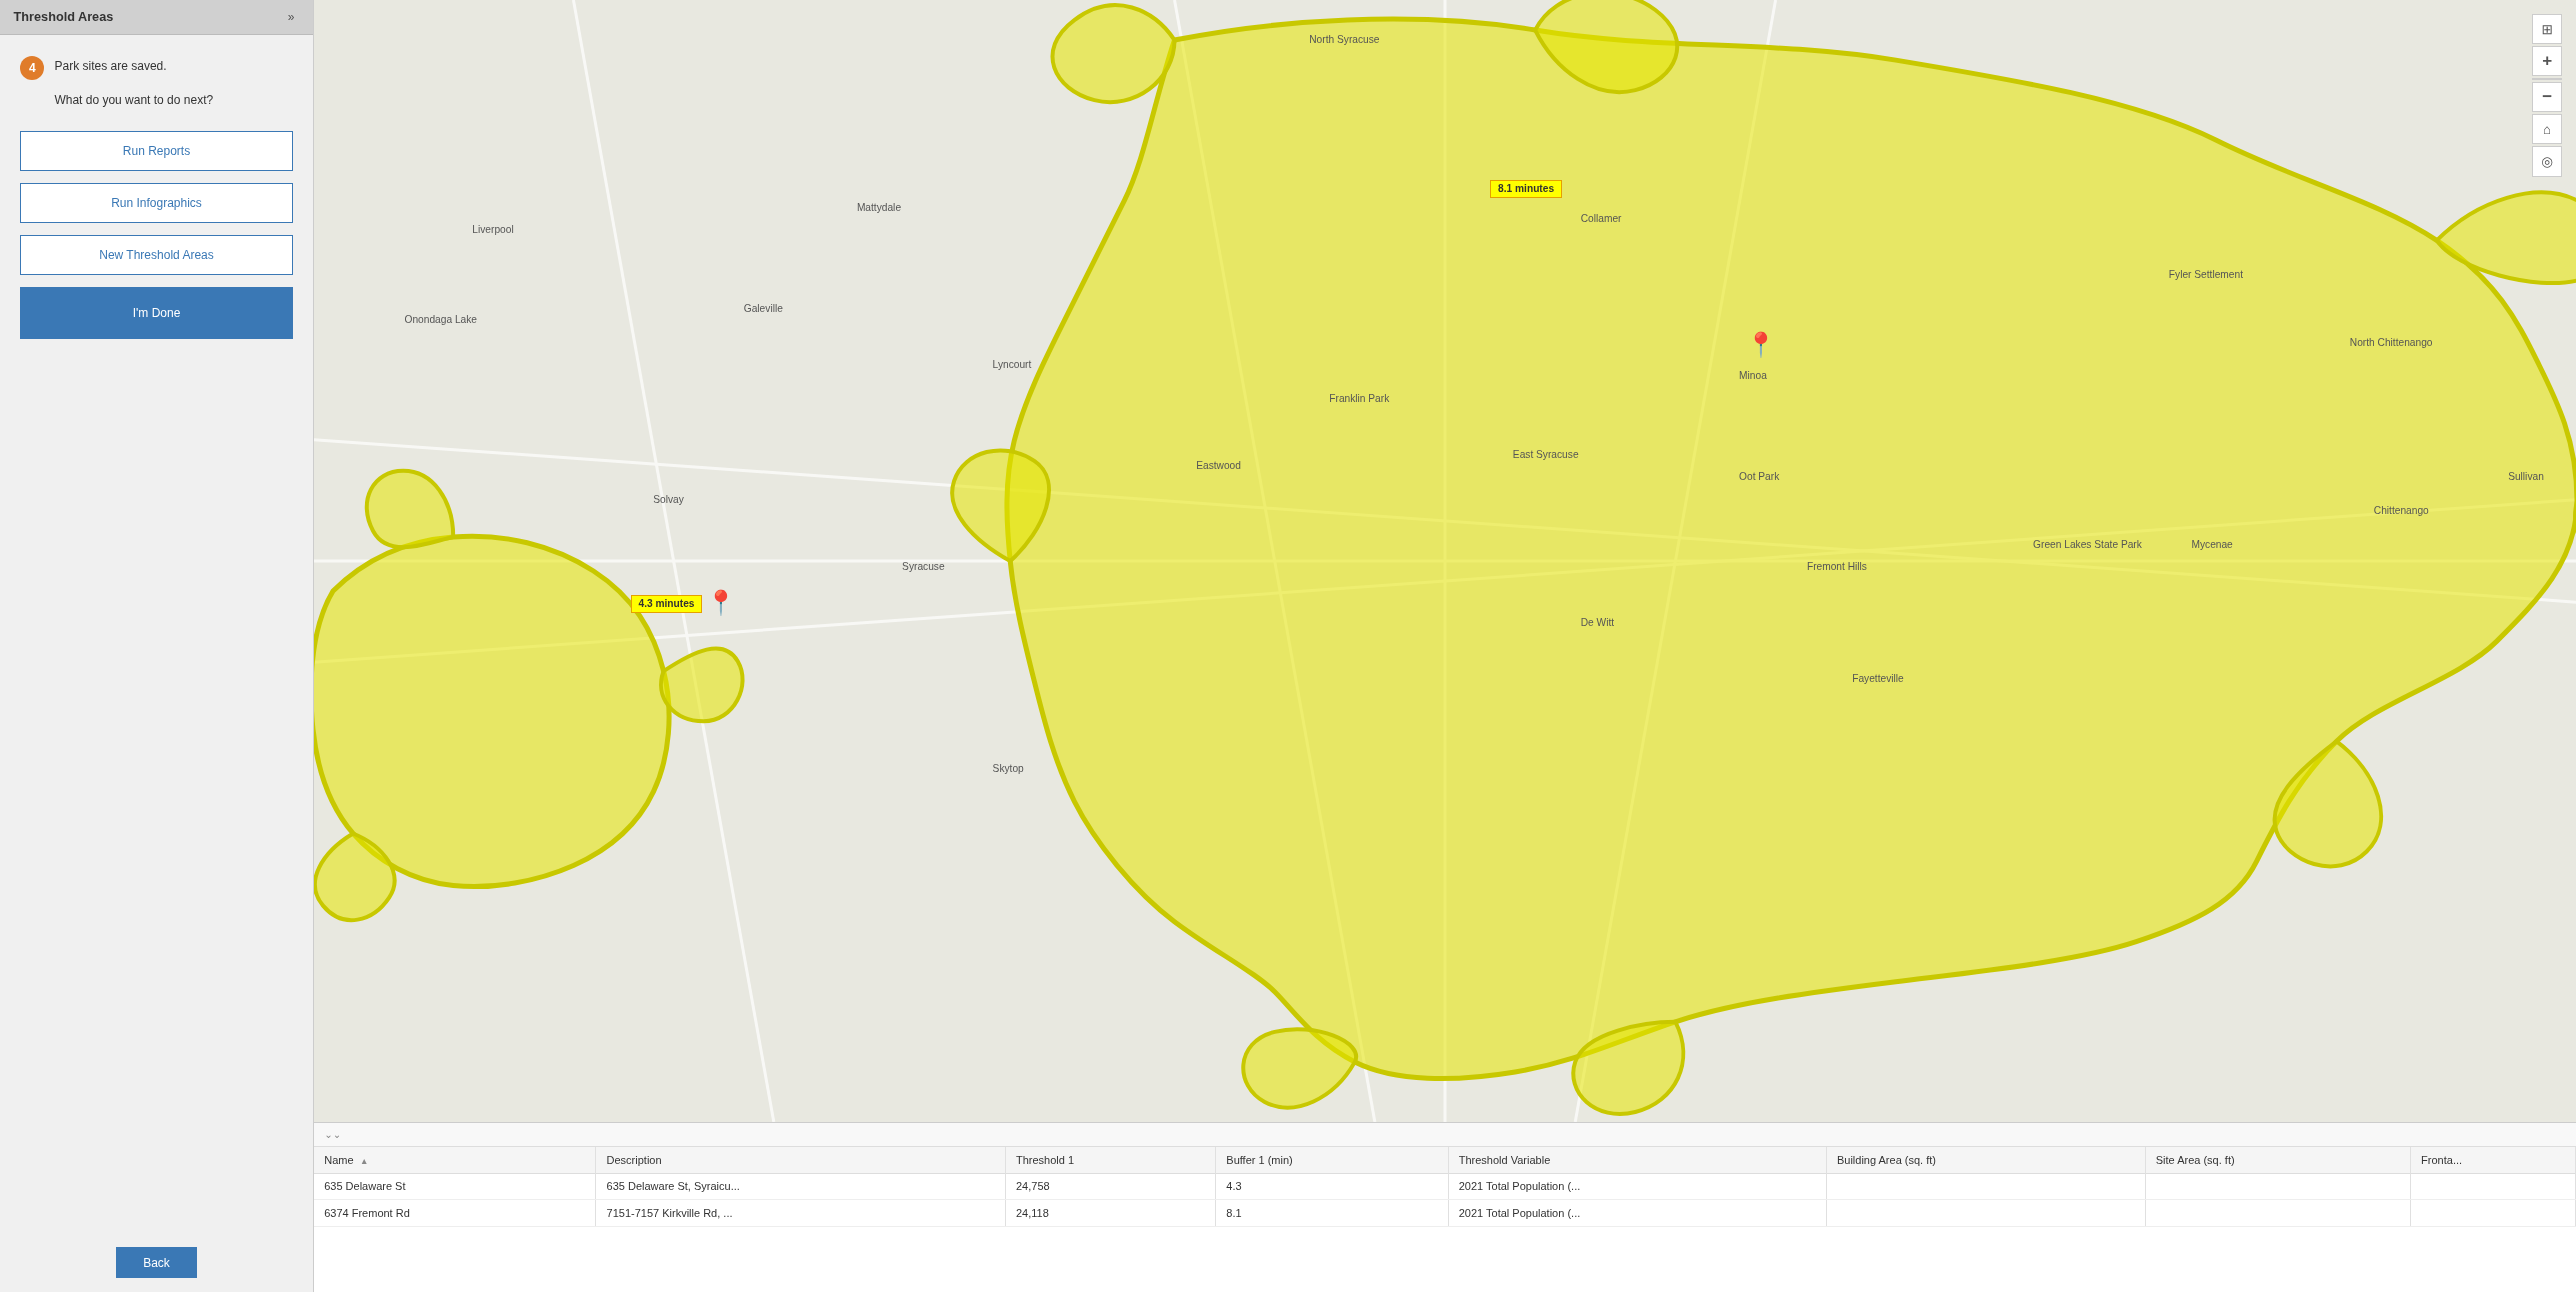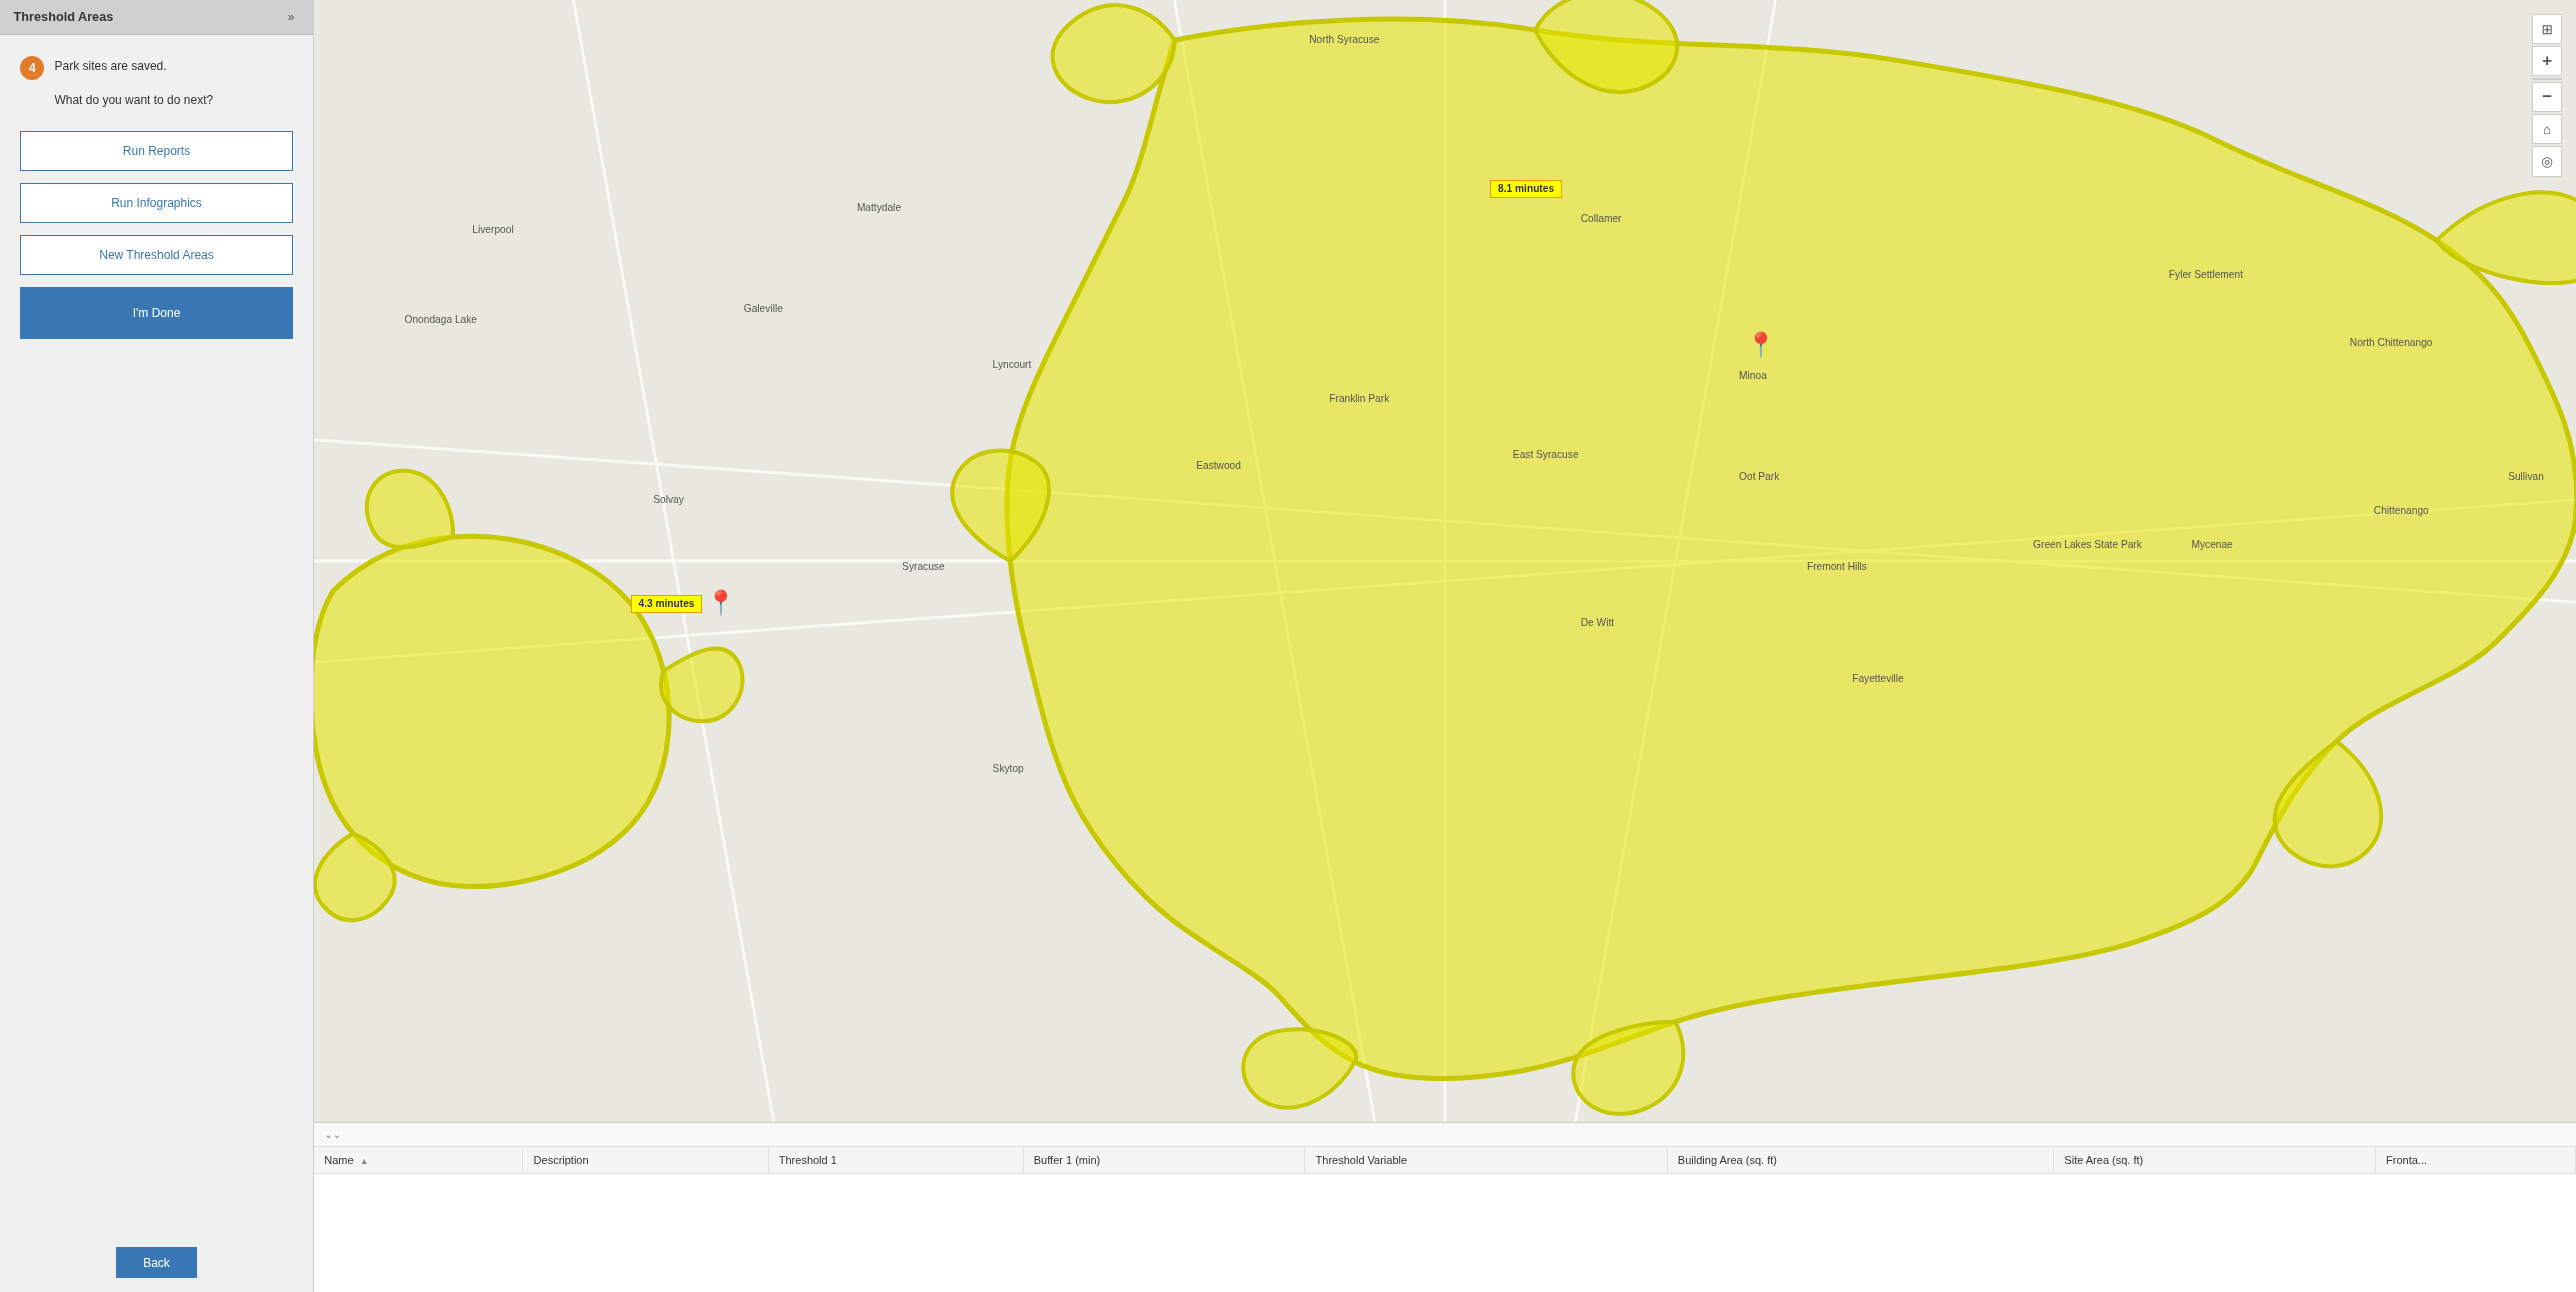--- a/index.html
+++ b/index.html
@@ -444,18 +444,38 @@
             <th>Description</th>
             <th>Threshold 1</th>
             <th>Buffer 1 (min)</th>
             <th>Threshold Variable</th>
             <th>Building Area (sq. ft)</th>
             <th>Site Area (sq. ft)</th>
             <th>Fronta...</th>
           </tr>
         </thead>
         <tbody id="table-body">
+        <tr>
+              <td>635 Delaware St</td>
+              <td>635 Delaware St, Syraicu...</td>
+              <td>24,758</td>
+              <td>4.3</td>
+              <td>2021 Total Population (...</td>
+              <td></td>
+              <td></td>
+              <td></td>
+            </tr>
+            <tr>
+              <td>6374 Fremont Rd</td>
+              <td>7151-7157 Kirkville Rd, ...</td>
+              <td>24,118</td>
+              <td>8.1</td>
+              <td>2021 Total Population (...</td>
+              <td></td>
+              <td></td>
+              <td></td>
+            </tr>
           </tbody>
       </table>
     </div>
   </div>
 </div>
 
 
 </body></html>

